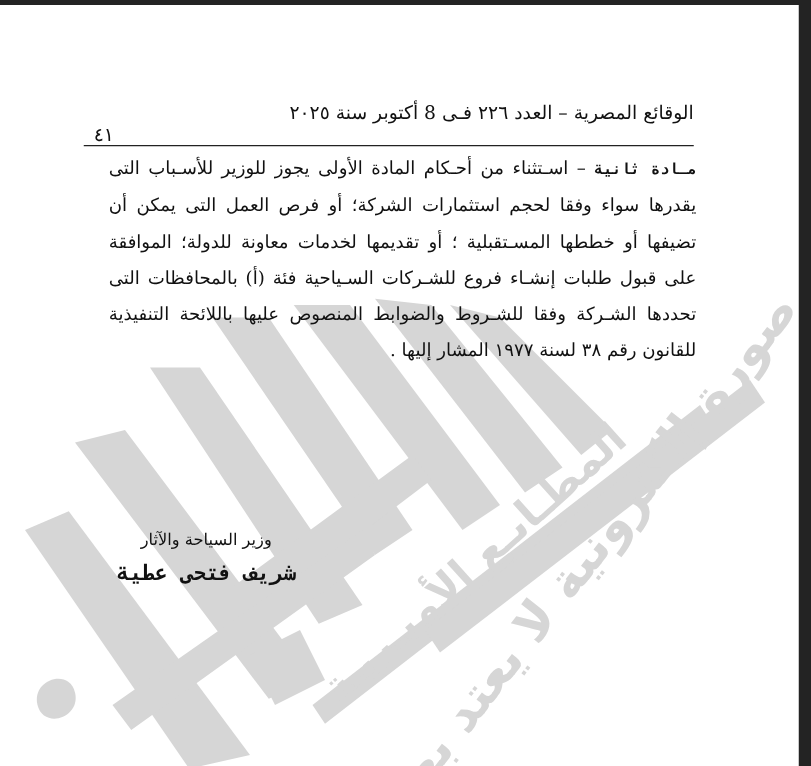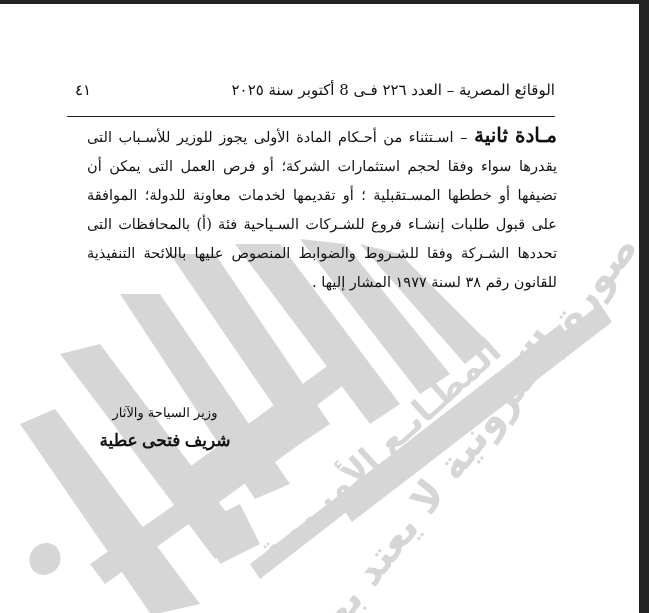--- a/index.html
+++ b/index.html
@@ -54,21 +54,21 @@
     }
     .running-header .title {
       position: absolute;
       right: 0;
       top: 0;
       white-space: nowrap;
     }
     .running-header .page-num {
       position: absolute;
       left: 8px;
-      top: 0;
+      top: 18px;
       white-space: nowrap;
       text-align: right;
     }
     .header-rule {
       position: absolute;
       left: 67px;
       top: 112px;
       width: 488px;
       height: 0;
       border-top: 1.5px solid #222;
@@ -81,39 +81,39 @@
       direction: rtl;
       text-align: justify;
       text-align-last: right;
       font-size: 14.5px;
       line-height: 29px;
     }
     .body-text p {
       margin: 0;
     }
     .article-label {
-      font-family: Liberation Serif, serif;
+      font-family: Liberation Mono, monospace;
       font-weight: bold;
-      font-size: 20px;
+      font-size: 12px;
     }
     .signature {
       position: absolute;
       left: 90px;
-      top: 396px;
+      top: 416px;
       width: 150px;
       direction: rtl;
       text-align: center;
     }
     .signature .role {
       font-size: 13px;
       line-height: 26px;
       display: block;
     }
     .signature .name {
-      font-family: Liberation Serif, serif;
+      font-family: Liberation Mono, monospace;
       font-weight: bold;
       font-size: 17px;
       line-height: 30px;
       display: block;
     }
     .wm-text {
       font-family: "DejaVu Sans", "Liberation Sans", sans-serif;
       font-weight: bold;
       fill: #d6d6d6;
     }

